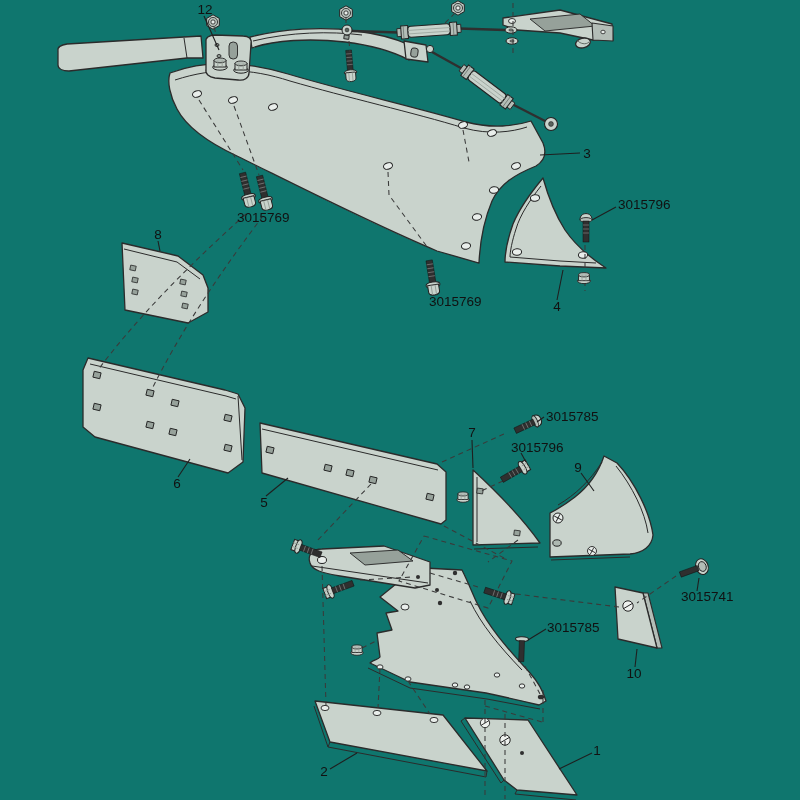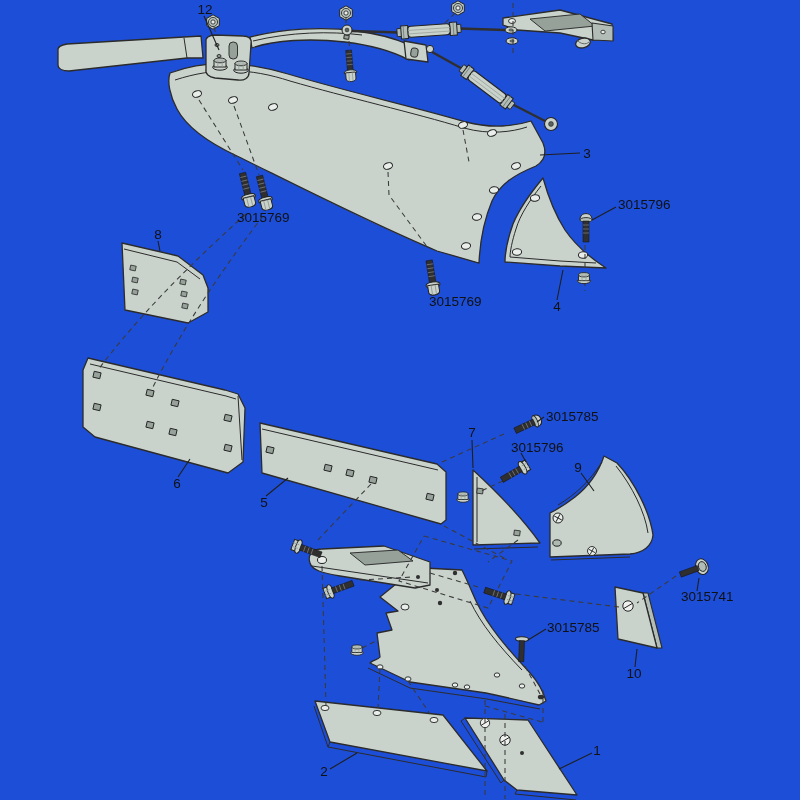--- a/index.html
+++ b/index.html
@@ -1,16 +1,16 @@
 <!DOCTYPE html>
 <html><head>
 <meta charset="utf-8">
 <style>
   html,body { margin:0; padding:0; background:#ffffff; }
-  #stage { width:800px; height:800px; position:relative; background:#1d4ed8; overflow:hidden; }
+  #stage { width:800px; height:800px; position:relative; background:#0f766e; overflow:hidden; }
   svg { display:block; }
   .part   { fill:#c9d3cc; stroke:#2b2b2b; stroke-width:1.3; stroke-linejoin:round; }
   .shade  { fill:#b3bdb7; stroke:#2b2b2b; stroke-width:1.1; stroke-linejoin:round; }
   .slot   { fill:#96a19a; stroke:#222; stroke-width:0.9; }
   .edge   { fill:none; stroke:#2b2b2b; stroke-width:1; }
   .thin   { fill:none; stroke:#4a524d; stroke-width:0.8; }
   .rod    { fill:none; stroke:#2f2f2f; stroke-width:2.4; stroke-linecap:round; }
   .dash   { fill:none; stroke:#3a3a3a; stroke-width:1.05; stroke-dasharray:5 4; }
   .lead   { fill:none; stroke:#1f1f1f; stroke-width:1.1; }
   .lbl    { font-family:"Liberation Sans", sans-serif; font-size:13.5px; fill:#111111; }

